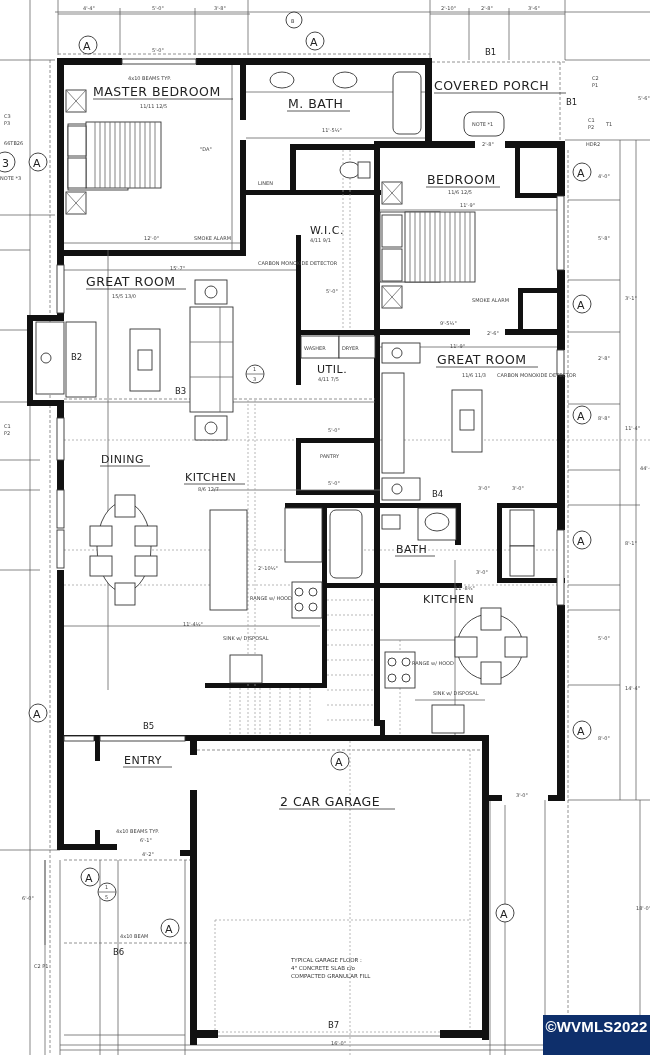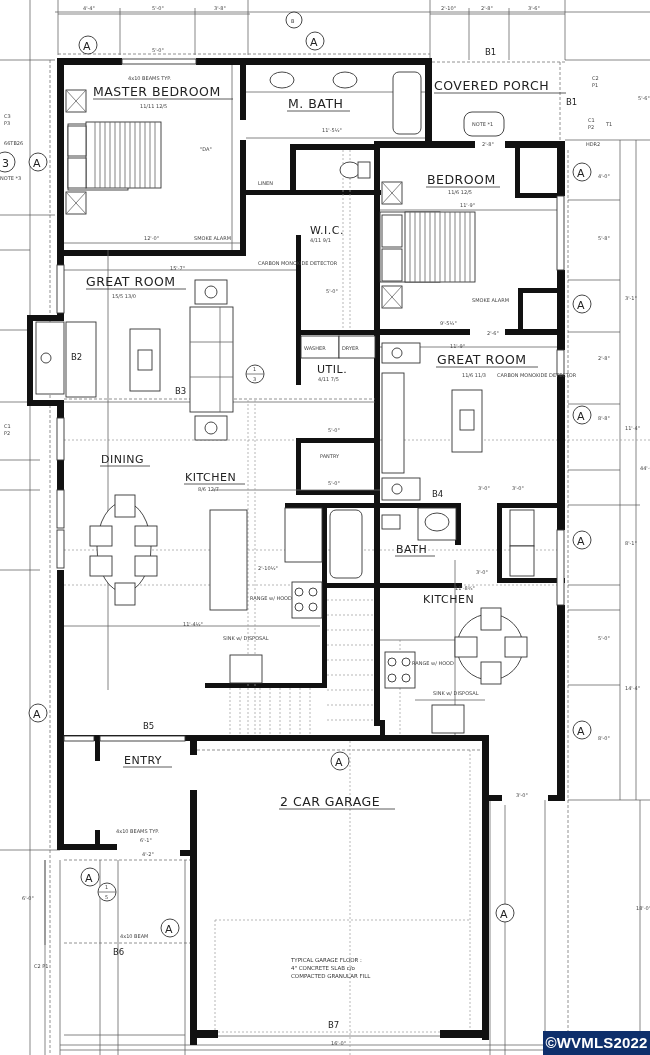--- a/index.html
+++ b/index.html
@@ -14,21 +14,21 @@
   .lbl { font-family: "DejaVu Sans", sans-serif; fill: #222; letter-spacing: 0.5px; }
   .room { font-size: 12.5px; font-weight: normal; }
   .room-sm { font-size: 11px; }
   .tiny { font-size: 5px; fill: #444; font-family: "DejaVu Sans", sans-serif; }
   .note { font-size: 5.5px; fill: #333; font-family: "DejaVu Sans", sans-serif; }
   .beam { font-size: 8.5px; fill: #222; font-family: "DejaVu Sans", sans-serif; }
   .marker-c { stroke: #333; stroke-width: 0.9; fill: #fff; }
   .marker-t { font-size: 11px; fill: #222; font-family: "DejaVu Sans", sans-serif; }
   .underline { stroke: #333; stroke-width: 0.8; }
   .watermark {
-    position: absolute; right: 0; bottom: 0; width: 107px; height: 24px;
+    position: absolute; right: 0; bottom: 0; width: 107px; height: 40px;
     background: #0e2f6b; color: #fff; font-family: "Liberation Sans", sans-serif;
     font-weight: bold; font-size: 15px; line-height: 24px; text-align: center;
     letter-spacing: 0.2px;
   }
 </style>
 </head>
 <body>
 
 <svg id="plan" viewBox="0 0 650 1055" xmlns="http://www.w3.org/2000/svg">
 

